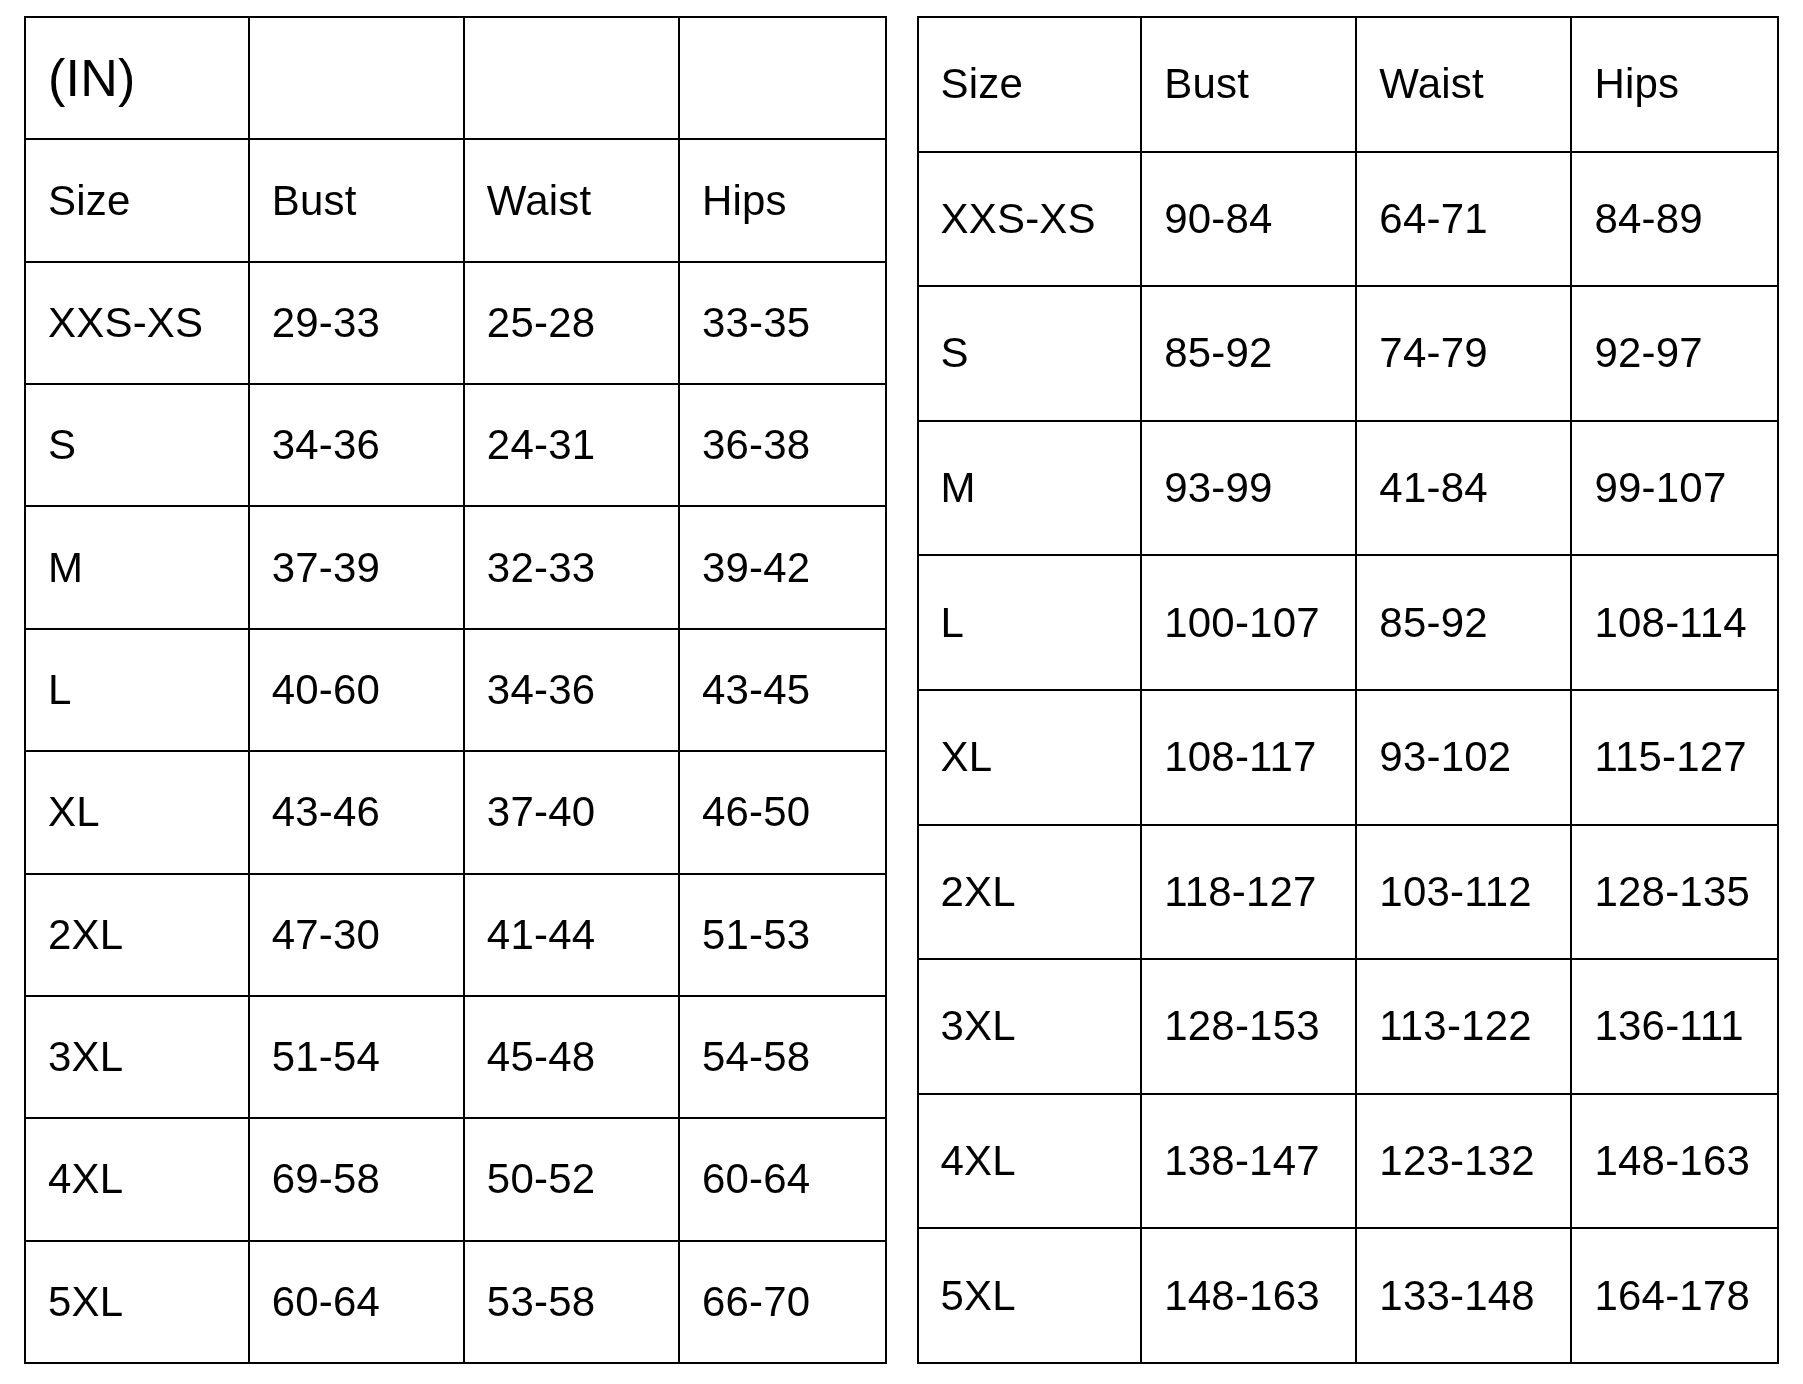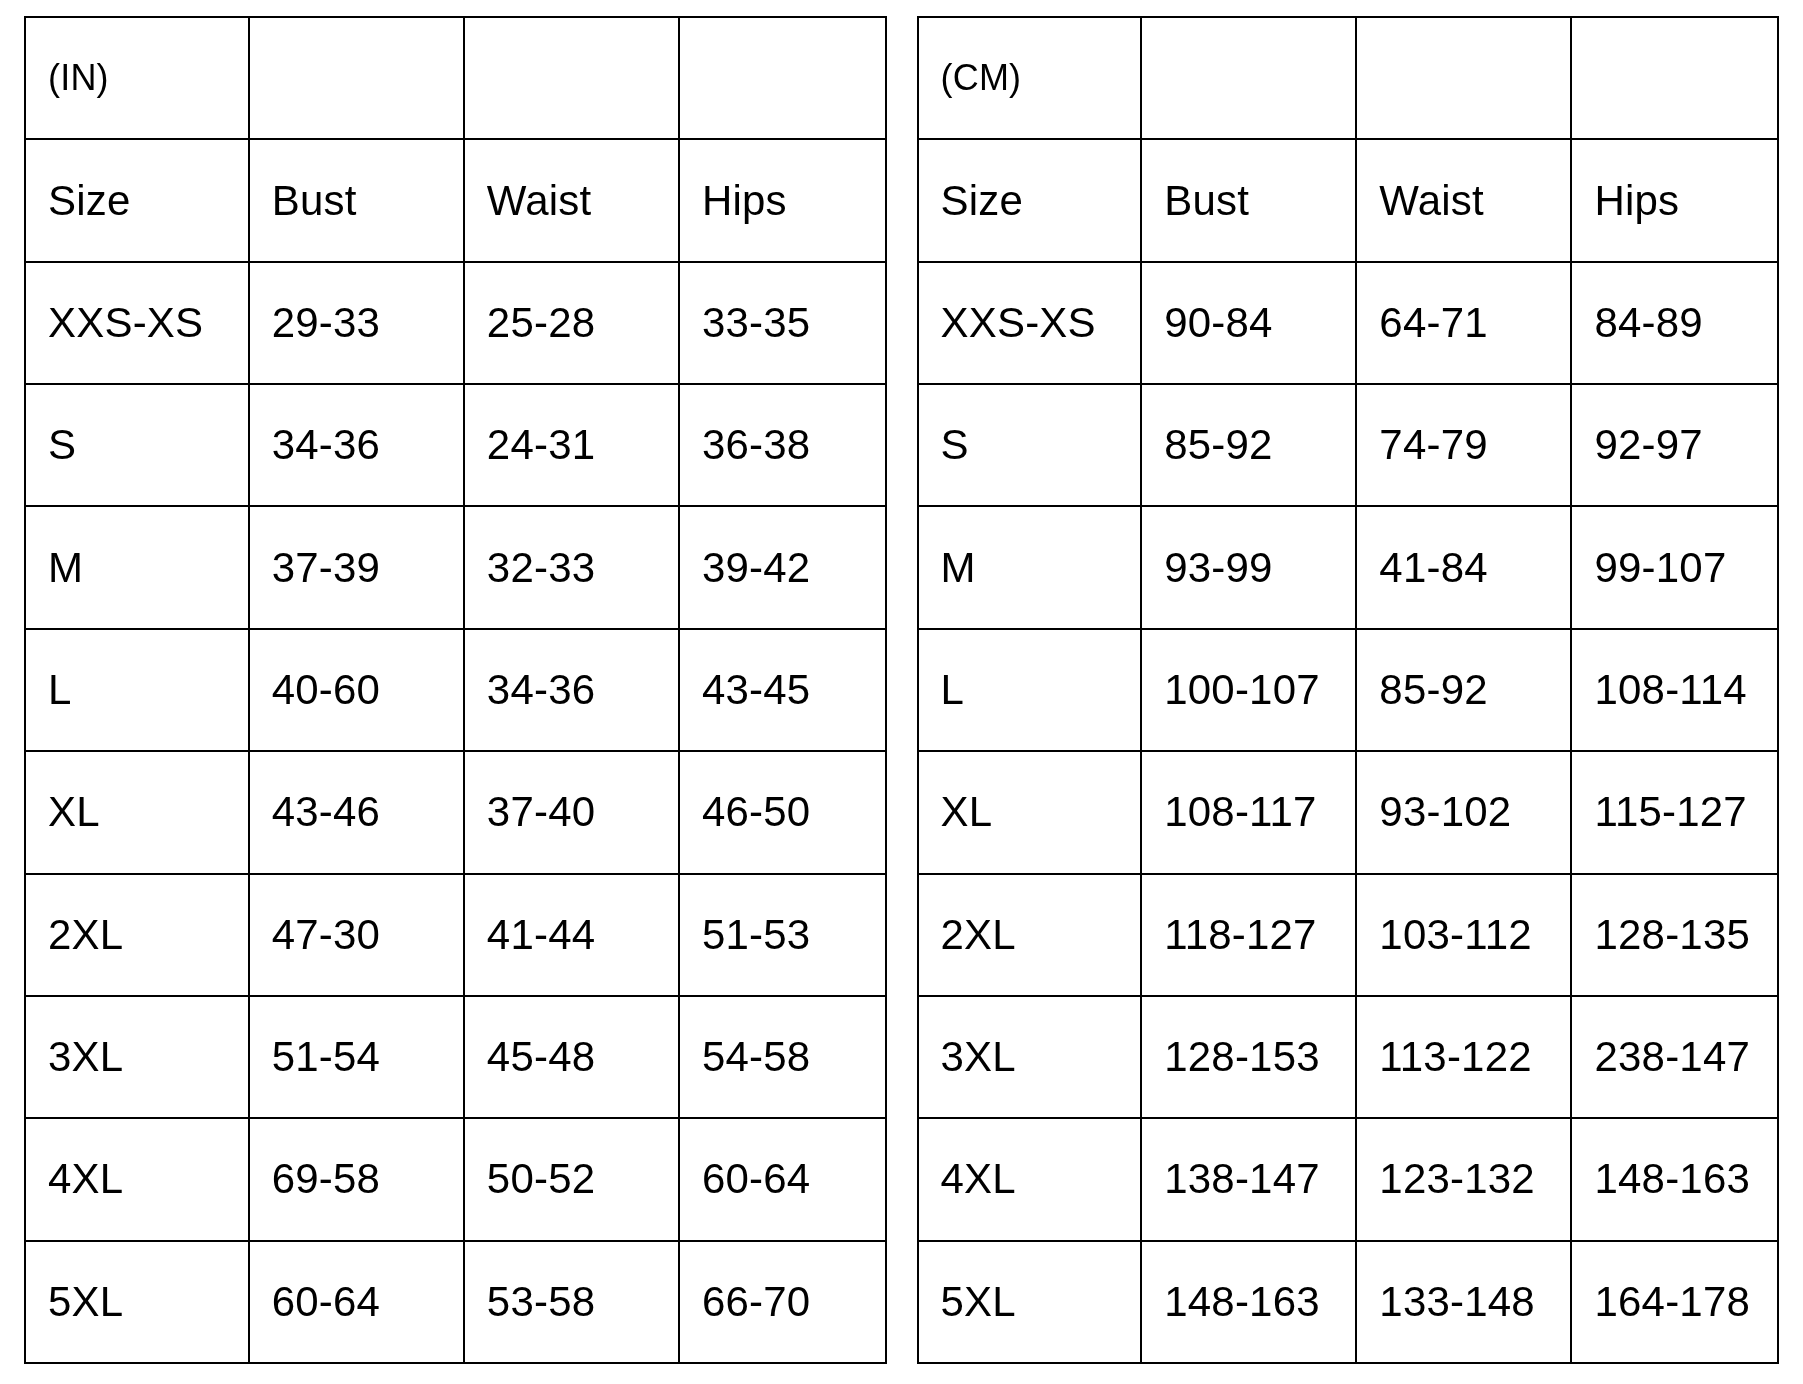--- a/index.html
+++ b/index.html
@@ -44,21 +44,21 @@
     white-space: nowrap;
     overflow: hidden;
   }
   
   table.size-table col.c0 { width: 26%; }
   table.size-table col.c1 { width: 25%; }
   table.size-table col.c2 { width: 25%; }
   table.size-table col.c3 { width: 24%; }
 
   .unit-row td.unit-label {
-    font-size: 36px;
+    font-size: 52px;
     margin-left: 26px;
   }
   .unit-row td.blank {
     
   }
   .head-row td {
     font-size: 42px;
     border-radius: 14px;
   }
 </style>
@@ -148,26 +148,20 @@
 
   <div class="table-wrap">
     <table class="size-table">
       <colgroup>
           <col class="c0">
           <col class="c1">
           <col class="c2">
           <col class="c3">
         </colgroup>
       <tbody>
-        <tr class="unit-row">
-          <td class="unit-label">(CM)</td>
-          <td class="blank"></td>
-          <td class="blank"></td>
-          <td class="blank"></td>
-        </tr>
         <tr class="head-row">
           <td>Size</td>
           <td>Bust</td>
           <td>Waist</td>
           <td>Hips</td>
         </tr>
         <tr>
           <td>XXS-XS</td>
           <td>90-84</td>
           <td>64-71</td>
@@ -200,21 +194,21 @@
         <tr>
           <td>2XL</td>
           <td>118-127</td>
           <td>103-112</td>
           <td>128-135</td>
         </tr>
         <tr>
           <td>3XL</td>
           <td>128-153</td>
           <td>113-122</td>
-          <td>238-147</td>
+          <td>136-111</td>
         </tr>
         <tr>
           <td>4XL</td>
           <td>138-147</td>
           <td>123-132</td>
           <td>148-163</td>
         </tr>
         <tr>
           <td>5XL</td>
           <td>148-163</td>

